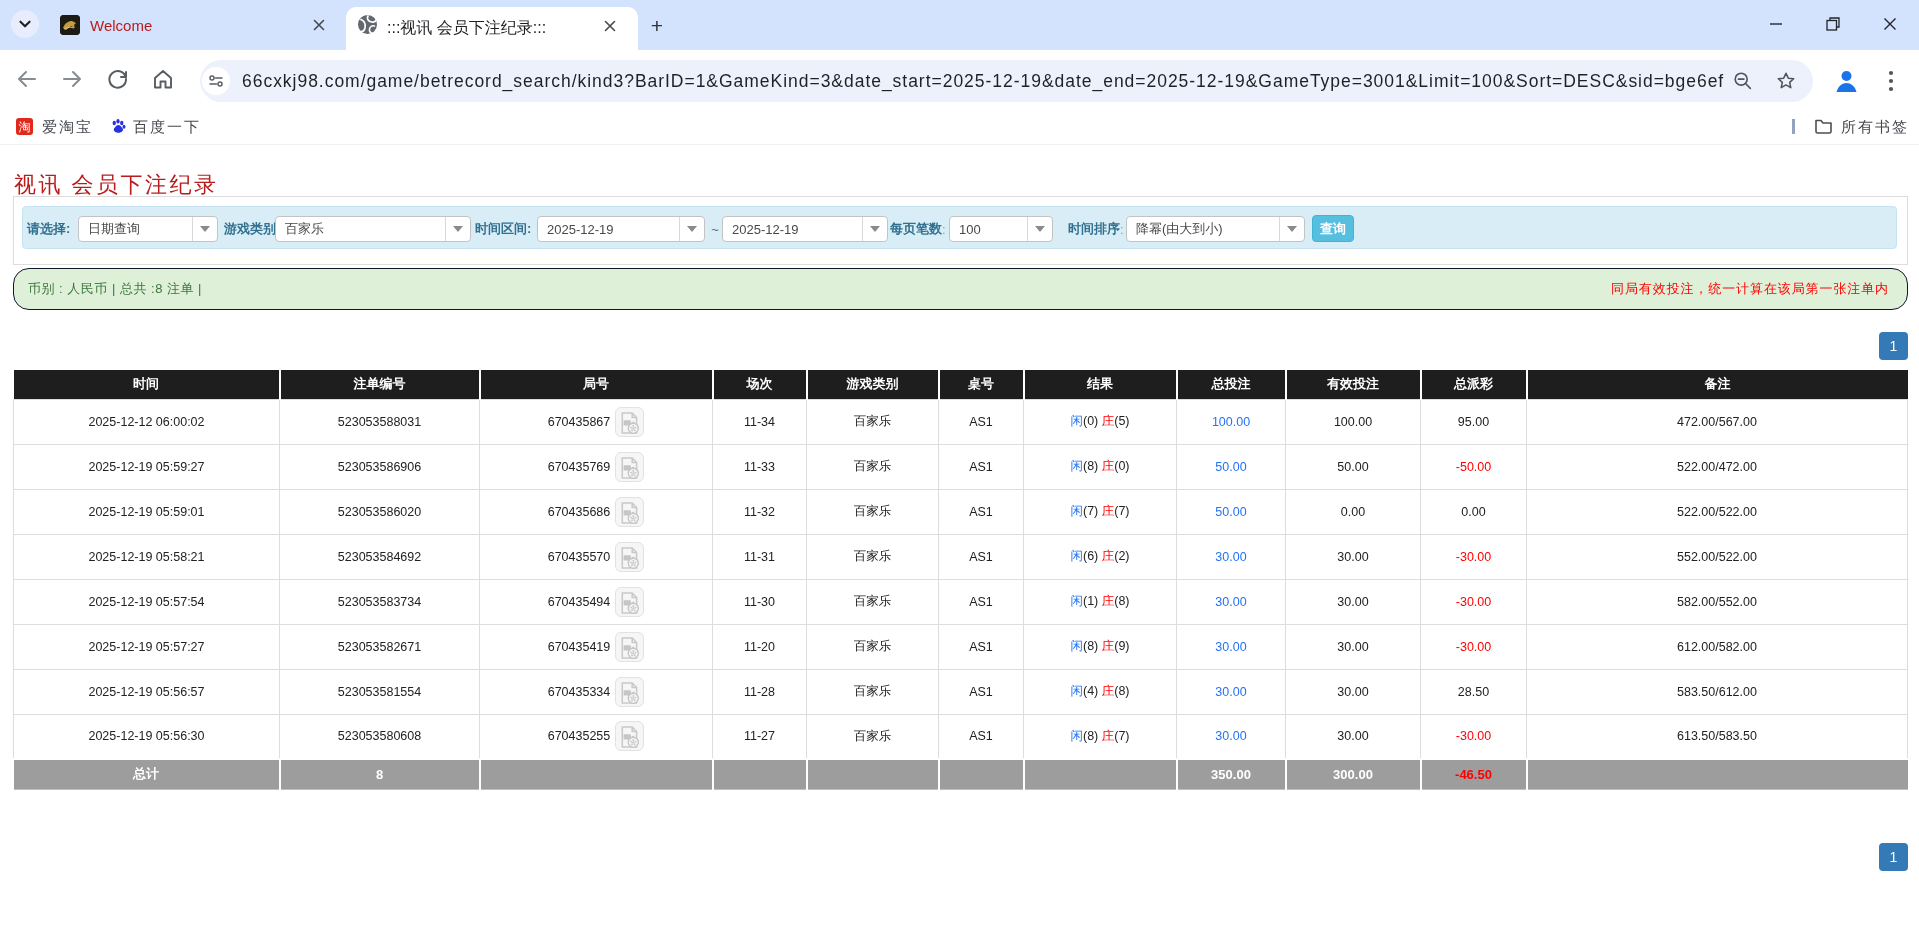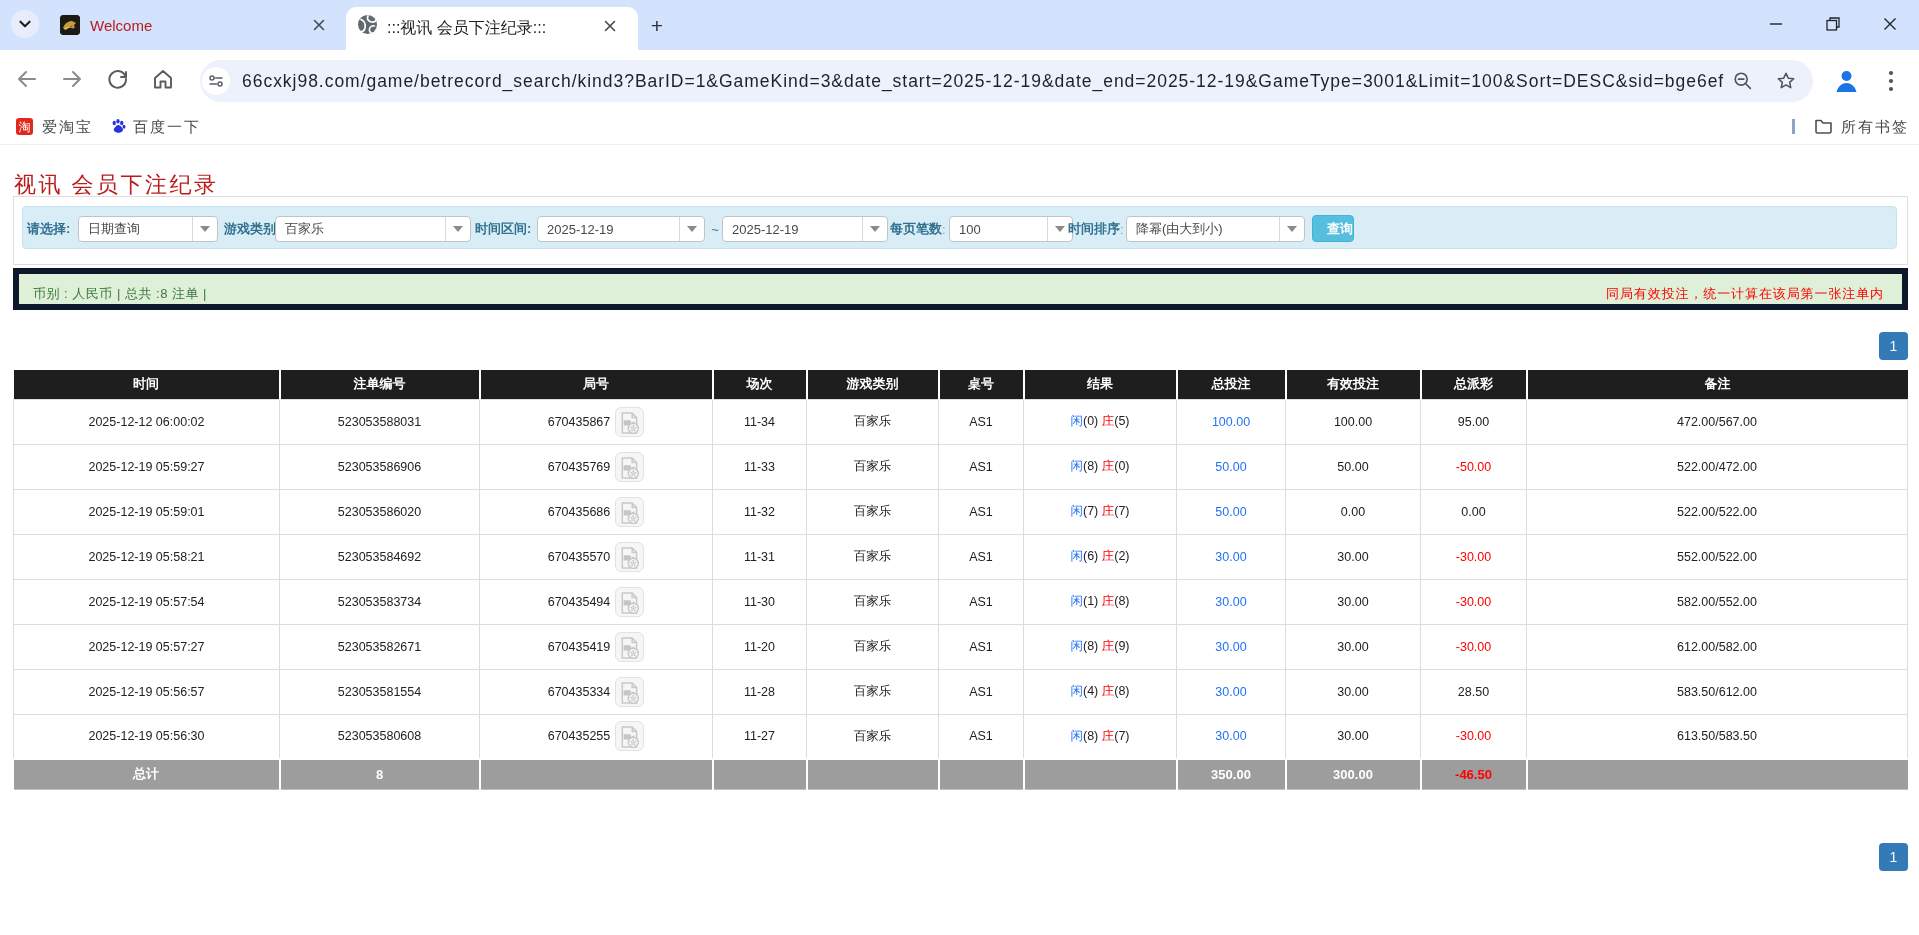--- a/index.html
+++ b/index.html
@@ -28,22 +28,22 @@
 #page{position:absolute;left:0;top:145px;width:1919px;height:790px;background:#fff}
 #ptitle{position:absolute;left:14px;top:25px;font-size:22px;letter-spacing:2.5px;color:#b91c1c;white-space:nowrap}
 #panel{position:absolute;left:13px;top:51px;width:1895px;height:69px;background:#fff;border:1px solid #ddd}
 #fbar{position:absolute;left:22px;top:61px;width:1875px;height:43px;background:#d9edf7;border:1px solid #c7e3f1;border-radius:4px}
 .fitem{position:absolute;top:71px;height:26px;display:flex;align-items:center;white-space:nowrap}
 .flbl{font-size:13px;font-weight:bold;color:#31708f;letter-spacing:0px}
 .fsel{border:1px solid #c3c3c3;border-radius:4px;background:#fff;height:26px;display:flex;align-items:stretch}
 .fsel .txt{font-size:13px;color:#494949;padding-left:9px;display:flex;align-items:center}
 .fsel .arr{width:25px;border-left:1px solid #d8d8d8;display:flex;align-items:center;justify-content:center;margin-left:auto}
 .fsel .arr:after{content:"";width:0;height:0;border-left:5px solid transparent;border-right:5px solid transparent;border-top:6px solid #8a8a8a}
-#qbtn{position:absolute;left:1312px;top:70px;width:42px;height:27px;background:#56bfdf;border:1px solid #42b3d5;border-radius:4px;color:#fff;font-size:13px;font-weight:bold;text-align:right;line-height:25px;letter-spacing:0}
-#gbar{position:absolute;left:13px;top:123px;width:1895px;height:42px;background:#dff0d8;border:6px solid #0f172a;border-radius:0}
+#qbtn{position:absolute;left:1312px;top:70px;width:42px;height:27px;background:#56bfdf;border:1px solid #42b3d5;border-radius:4px;color:#fff;font-size:13px;font-weight:bold;text-align:center;line-height:25px;letter-spacing:0}
+#gbar{position:absolute;left:13px;top:123px;width:1895px;height:42px;background:#dff0d8;border:1px solid #0f172a;border-radius:16px}
 #gtxt{position:absolute;left:14px;top:0;height:40px;display:flex;align-items:center;font-size:13px;letter-spacing:0.5px;color:#3c763d}
 #rtxt{position:absolute;right:18px;top:0;height:40px;display:flex;align-items:center;font-size:13px;letter-spacing:0.9px;color:#ff0000}
 .pgbtn{position:absolute;left:1879px;width:29px;height:28px;background:#337ab7;border-radius:4px;color:#fff;font-size:14px;text-align:center;line-height:28px}
 
 #tbl{position:absolute;left:13px;top:225px;width:1894px;border-collapse:collapse;table-layout:fixed}
 #tbl th{background:#1e1e1e;color:#fff;font-size:13px;font-weight:bold;height:29px;border-right:2px solid #fff;padding:0;text-align:center}
 #tbl th:last-child{border-right:none}
 #tbl td{font-size:12.5px;color:#222;text-align:center;height:45px;border:1px solid #ddd;padding:0}
 #tbl tr.frow td{background:#9d9d9d;color:#fff;font-weight:bold;font-size:13px;height:30px;border:2px solid #fff;border-left:none}
 #tbl tr.frow td:last-child{border-right:none}
@@ -181,21 +181,21 @@
   <div class="fitem fsel" style="left:537px;width:168px">
         <span class="txt">2025-12-19</span>
         <span class="arr"></span>
       </div>
   <div class="fitem" style="left:708px;width:14px;justify-content:center;color:#4a6f86;font-size:13px">~</div>
   <div class="fitem fsel" style="left:722px;width:166px">
         <span class="txt">2025-12-19</span>
         <span class="arr"></span>
       </div>
   <div class="fitem flbl" style="left:890px">每页笔数 <span style="color:#999;font-weight:normal">:</span></div>
-  <div class="fitem fsel" style="left:949px;width:124px">
+  <div class="fitem fsel" style="left:949px;width:104px">
         <span class="txt">100</span>
         <span class="arr"></span>
       </div>
   <div class="fitem flbl" style="left:1068px">时间排序 <span style="color:#999;font-weight:normal">:</span></div>
   <div class="fitem fsel" style="left:1126px;width:179px">
         <span class="txt">降幂(由大到小)</span>
         <span class="arr"></span>
       </div>
   <div id="qbtn">查询</div>
   <div id="gbar">

